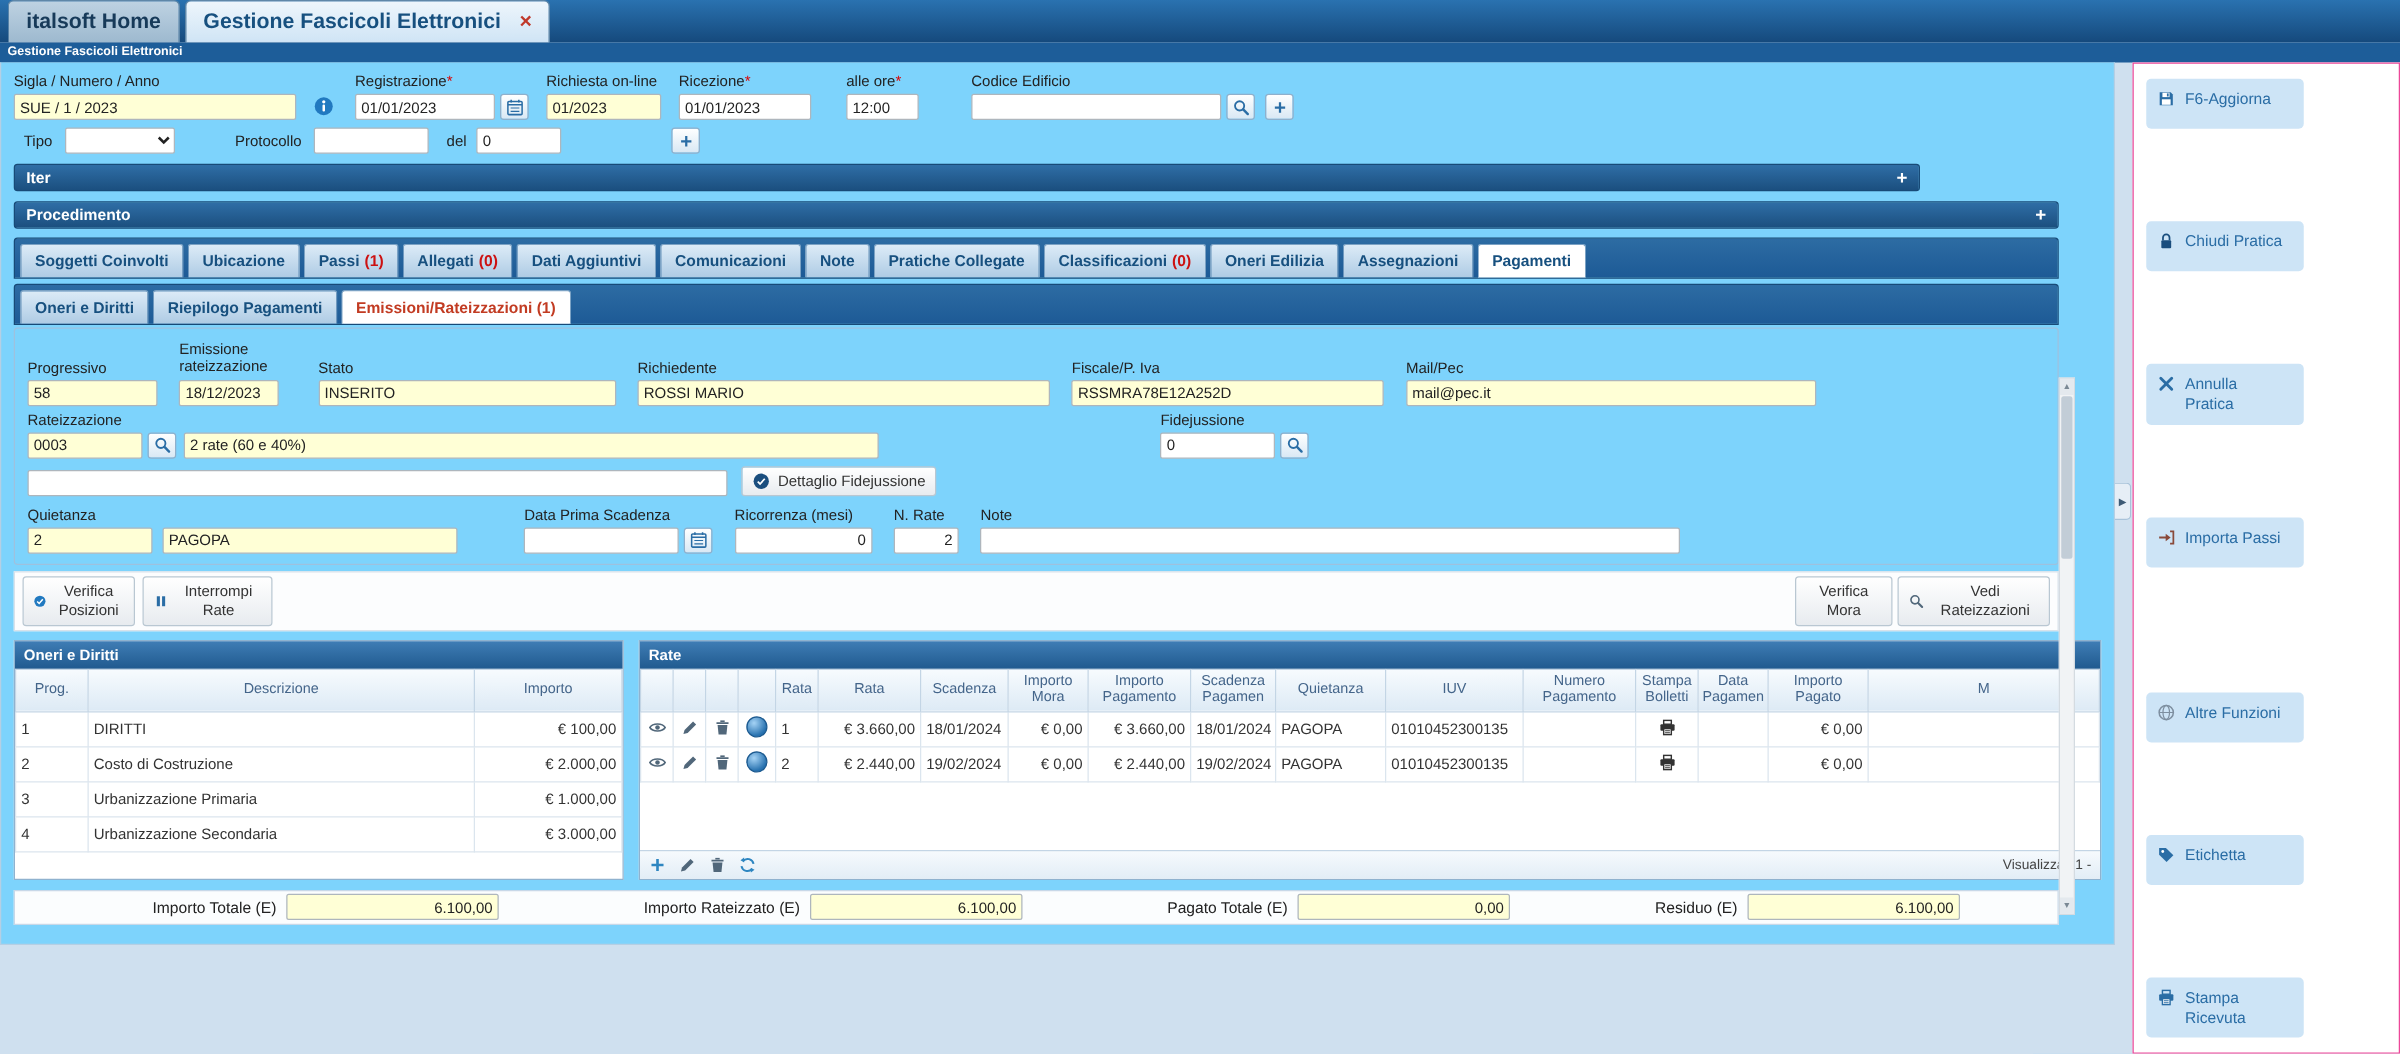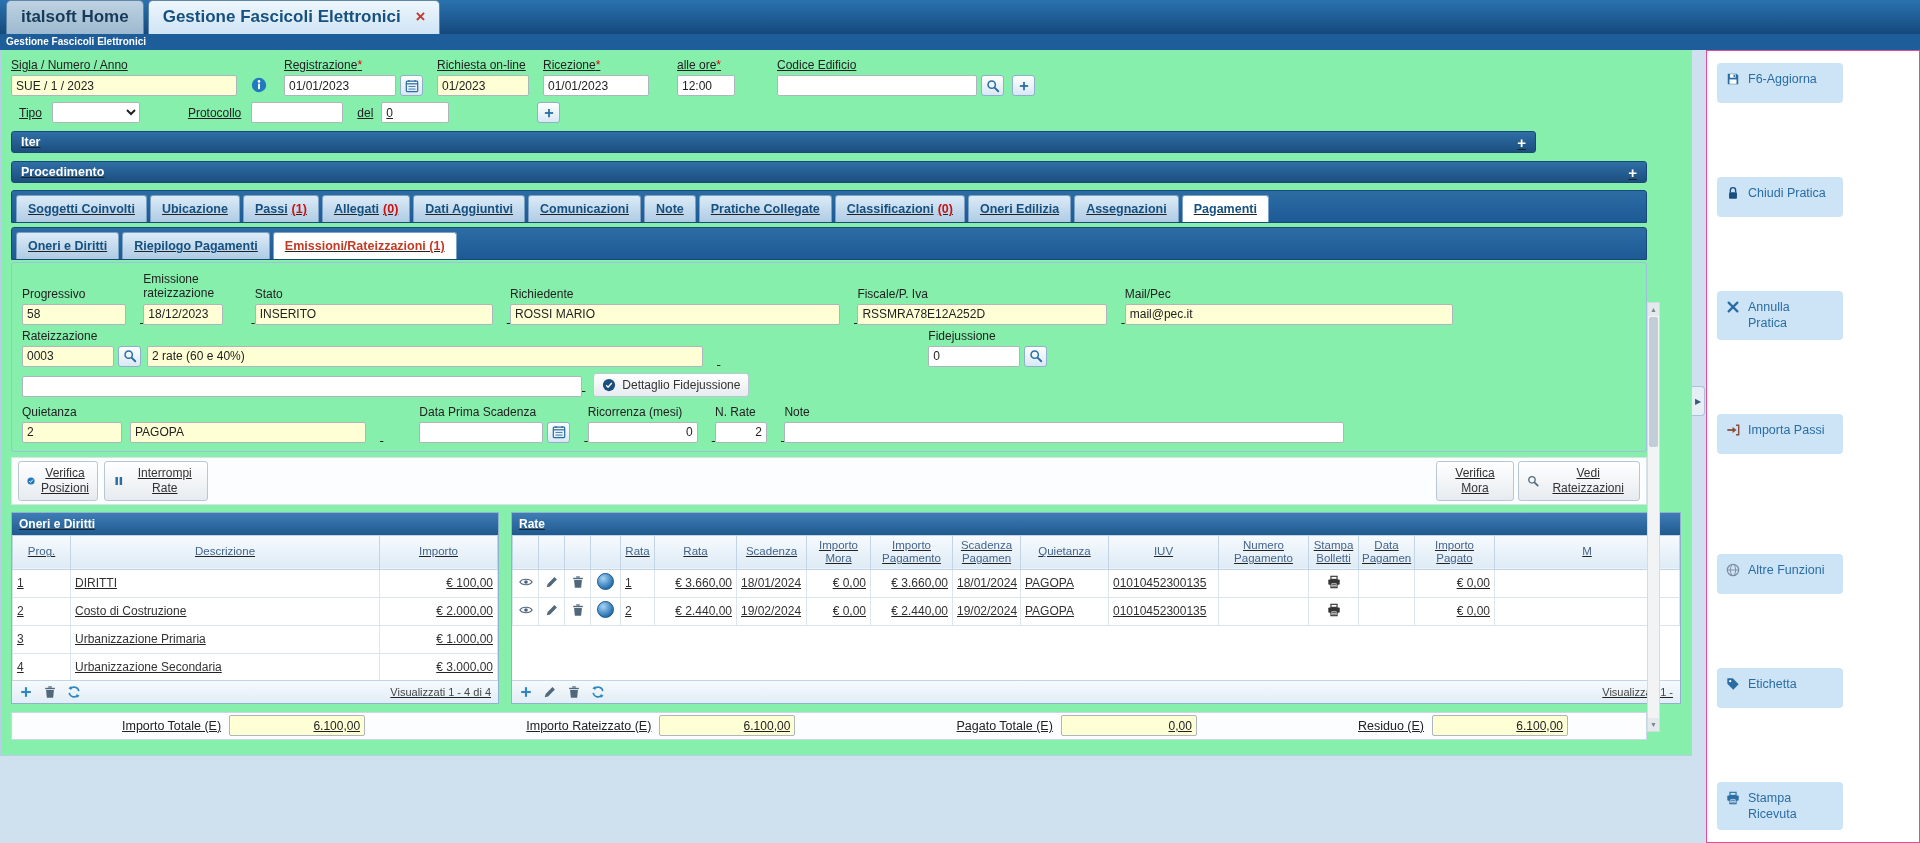--- a/index.html
+++ b/index.html
@@ -10,22 +10,22 @@
   .top-tabbar { height:34px; background:linear-gradient(#2a72b0,#15497c);
     display:flex; align-items:flex-end; padding:4px 6px 0; gap:4px; }
   .wtab { background:linear-gradient(#bed2e2,#9db9cf); border:1px solid #5f87a8; border-bottom:none;
     border-radius:5px 5px 0 0; padding:6px 14px 7px; color:#173a59; font-weight:bold; font-size:17px; cursor:pointer; }
   .wtab.active { background:linear-gradient(#eef6fc,#cfe4f5); color:#17507f; }
   .wtab .close { color:#c0392b; margin-left:10px; font-weight:bold; cursor:pointer; }
   .breadcrumb { height:16px; background:#1d5d99; color:#fff; font-size:10px; font-weight:bold; padding:2px 6px; }
 
   
   .workspace { display:flex; height:793px; }
-  .content { width:1692px; height:706px; background:#86efac; position:relative;
-    border:1px solid #b5cfe4; border-top:none;text-decoration:underline; }
+  .content { width:1692px; height:706px; background:#7dd3fc; position:relative;
+    border:1px solid #b5cfe4; border-top:none; }
   .gap-strip { width:14px; position:relative; }
   .sidebar { flex:1; background:#fff; border:1px solid #ec4899; padding:12px 10px;
     display:flex; flex-direction:column; gap:11px;justify-content:space-between; }
 
   
   .form-head { padding:8px 0 0 10px; }
   .frow { display:flex; align-items:flex-end; }
   .frow2 { display:flex; align-items:center; margin-top:6px; }
   .fld { display:inline-block; vertical-align:bottom; margin-right:14px; }
   .lb { display:block; font-size:12px; color:#222; margin-bottom:3px; white-space:nowrap; }
@@ -97,21 +97,21 @@
   .grid-foot .vis { margin-left:auto; font-size:11px; color:#444; }
   .ficon { display:inline-flex; cursor:pointer; }
   .blue { color:#2e86c1; } .slate { color:#51677a; }
 
   
   .totals { margin:8px 10px 0; width:1636px; height:28px; border:1px solid #c8d8e8;
     background:#fbfdfe; display:flex; align-items:center; justify-content:space-between;
     padding:0 78px 0 70px; }
   .tgroup { display:flex; align-items:center; gap:8px; }
   .tgroup .tl { font-size:12.5px;margin-left:40px; }
-  .tgroup input { width:136px; }
+  .tgroup input { width:170px; }
 
   
   .vscroll { position:absolute; left:1646px; top:252px; width:13px; height:430px;
     background:#f1f3f5; border:1px solid #d4dbe1; display:flex; flex-direction:column; }
   .varrow { height:13px; font-size:7px; color:#7a8894; text-align:center; line-height:13px;
     background:#e4e9ee; cursor:pointer; }
   .vthumb { margin:1px; height:130px; background:#c2cdd7; border-radius:2px; cursor:grab; }
   .vfill { flex:1; }
   .collapse-handle { position:absolute; top:336px; left:0; width:13px; height:30px;
     background:#e6eef6; border:1px solid #a9c3da; border-left:none; border-radius:0 4px 4px 0;
@@ -397,21 +397,21 @@
           <input class="rt" style="width: 52px;" value="2">
         </div>
         <div class="fld" style="margin-right:0">
           <span class="lb">Note</span>
           <input style="width: 560px;" value="">
         </div>
       </div>
     </div>
 
     <div class="actionbar">
-      <span class="btn" style="width:80px">
+      <span class="btn" style="width:90px">
         <svg class="svg16">
             <use href="#s-checkc"></use>
           </svg>
         <span class="bl">Verifica Posizioni</span>
       </span>
       <span class="btn" style="width:104px;color:#333">
         <svg class="svg14" style="color:#2a6da5">
             <use href="#s-pause"></use>
           </svg>
         <span class="bl">Interrompi Rate</span>
@@ -461,38 +461,20 @@
               <td>Urbanizzazione Primaria</td>
               <td class="num">€ 1.000,00</td>
             </tr>
             <tr>
               <td>4</td>
               <td>Urbanizzazione Secondaria</td>
               <td class="num">€ 3.000,00</td>
             </tr>
           </tbody>
             </table>
-        </div>
-        <div class="grid-foot">
-          <span class="ficon blue">
-              <svg class="svg14">
-                <use href="#s-plus"></use>
-              </svg>
-            </span>
-          <span class="ficon slate">
-              <svg class="svg14">
-                <use href="#s-trash"></use>
-              </svg>
-            </span>
-          <span class="ficon blue">
-              <svg class="svg14">
-                <use href="#s-refresh"></use>
-              </svg>
-            </span>
-          <span class="vis">Visualizzati 1 - 4 di 4</span>
         </div>
       </div>
 
       <div class="grid right">
         <div class="grid-title">Rate</div>
         <div class="grid-body">
           <table>
             <colgroup>
               <col style="width:26px">
                 <col style="width:26px">

